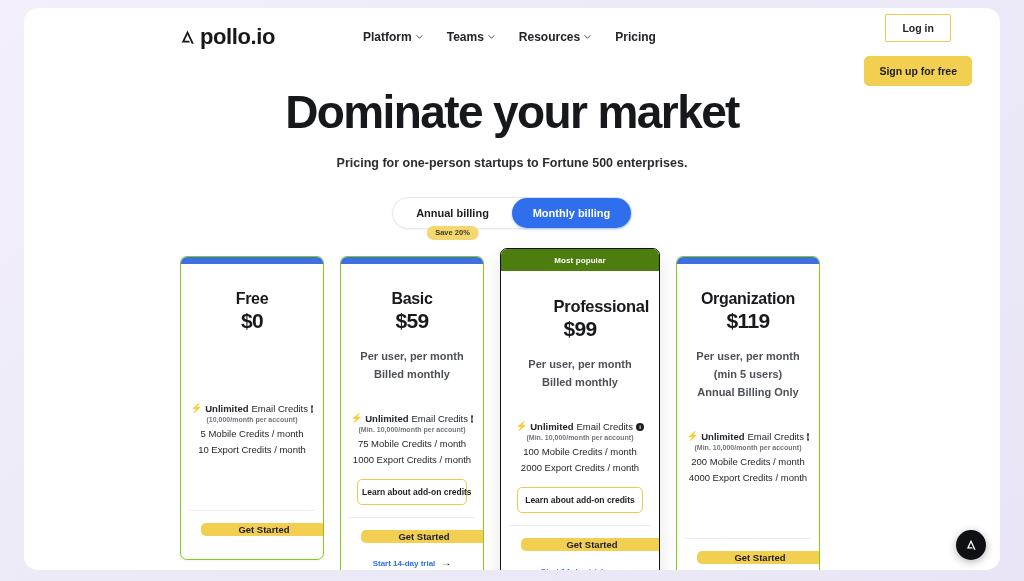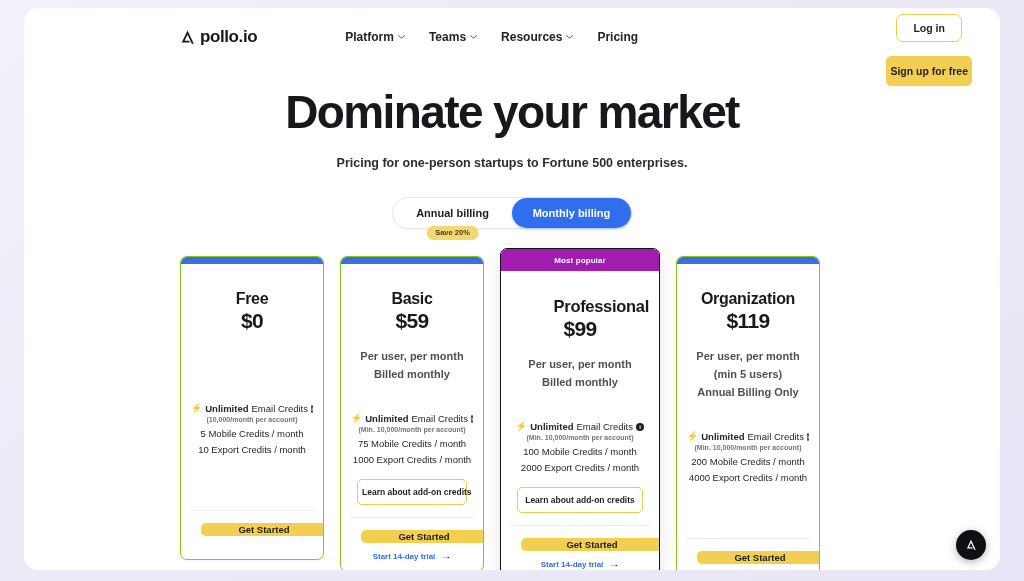--- a/index.html
+++ b/index.html
@@ -28,21 +28,21 @@
   
   .nav {
     height: 58px;
     display: flex;
     align-items: center;
     padding: 0 28px 0 154px;
   }
   .logo { display: flex; align-items: center; gap: 3px; }
   .logo-mark { width: 19px; height: 19px; display:block; }
   .logo-text {
-    font-size: 17px; font-weight: 700; color: #17181a;
+    font-size: 22px; font-weight: 700; color: #17181a;
     letter-spacing: -0.4px;
   }
   .nav-links {
     display: flex; align-items: center; gap: 24px;
     margin-left: 88px;
   }
   .nav-link {
     font-size: 12px; font-weight: 600; color: #222428;
     display: flex; align-items: center; gap: 4px;
     cursor: pointer; white-space: nowrap;
@@ -55,31 +55,31 @@
     display: flex; align-items: center; gap: 14px; flex-direction: column;
   }
   .demo-link {
     font-size: 10.5px; font-weight: 600; color: #222428; cursor: pointer;
     white-space: nowrap;
   }
   .btn-login {
     font-size: 10.5px; font-weight: 700; color: #1d1e20;
     background: #fff;
     border: 1px solid #ecc94f;
-    border-radius: 7px;
+    border-radius: 2px;
     padding: 7px 16px;
     cursor: pointer;
     white-space: nowrap;
   }
   .btn-signup {
     font-size: 10.5px; font-weight: 700; color: #1d1e20;
     background: #f2cf51;
     border: 1px solid #f2cf51;
     border-radius: 5px;
-    padding: 8px 3px;
+    padding: 8px 14px;
     cursor: pointer;
     white-space: nowrap;
   }
 
   
   .hero { text-align: center; margin-top: 22px; }
   .hero h1 {
     font-size: 46px; font-weight: 700; color: #16181b;
     letter-spacing: -1.6px;
     line-height: 1.08;
@@ -144,21 +144,21 @@
   .card .topbar { height: 7px; background: #3d6fe0; }
   .card.popular {
     width: 160px;
     border: 1.5px solid #111214;
     border-radius: 7px;
     margin-top: -8px;
     box-shadow: 0 6px 18px rgba(18,20,40,.10);
   }
   .card.popular .ribbon {
     height: 22px;
-    background: #a21caf;
+    background: #4d7c0f;
     color: #ffffff;
     font-size: 8px; font-weight: 700;
     display: flex; align-items: center; justify-content: center;
     letter-spacing: .1px;
   }
   .card-body { padding: 14px 10px 0; text-align: center; }
   .plan-name {
     font-size: 16px; font-weight: 700; color: #17191c;
     letter-spacing: -.3px;
     margin-top: 12px;
@@ -224,21 +224,21 @@
     background: #f2cf51;
     border: none;
     border-radius: 5px;
     font-size: 9.5px; font-weight: 700; color: #1d1e20;
     padding: 1px 4px;
     width: calc(100% - 16px);
     cursor: pointer;
     font-family: "Liberation Sans", sans-serif;
   }
   .trial {
-    margin-top: 7px;
+    margin-top: 14px;
     font-size: 8px; font-weight: 700; color: #2f6fed;
     display: flex; align-items: center; justify-content: center;
     gap: 6px;
     cursor: pointer;
     padding-bottom: 10px;
   }
   .arrow { font-size: 10px; color: #17191c; line-height: 1; }
   .everything {
     margin-top: 14px;
     font-size: 8.5px; font-weight: 700; color: #1d2023;

